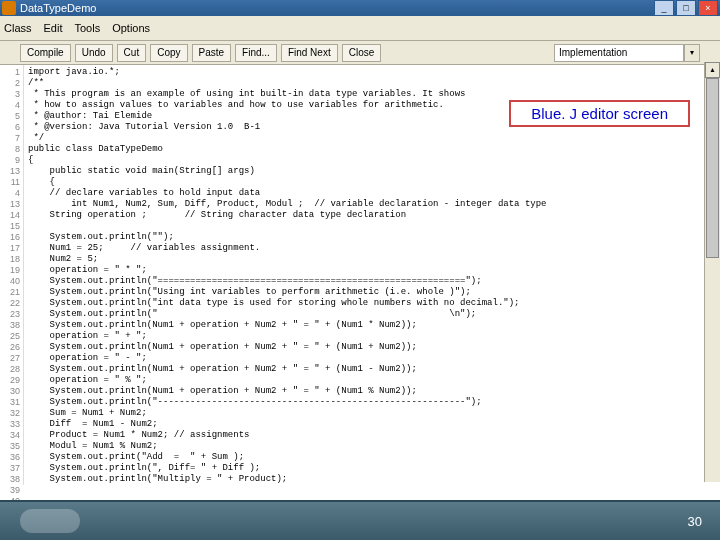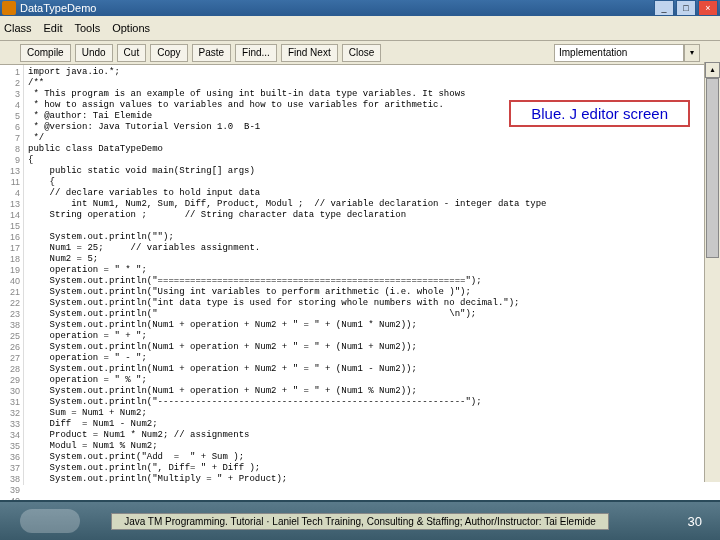--- a/index.html
+++ b/index.html
@@ -130,15 +130,14 @@
   <div class="thumb"></div>
 </div>
 
 <div class="statusbar">
   <span>Class compiled - no syntax errors</span>
   <span>saved</span>
 </div>
 
 <div class="footer">
   <div class="footer-logo"></div>
-  <div class="footer-text">Java TM Programming. Tutorial  ·  Laniel Tech Training, Consulting &amp; Staffing; Author/Instructor: Tai Elemide</div>
   <div class="slide-num">30</div>
 </div>
 
 </body></html>

